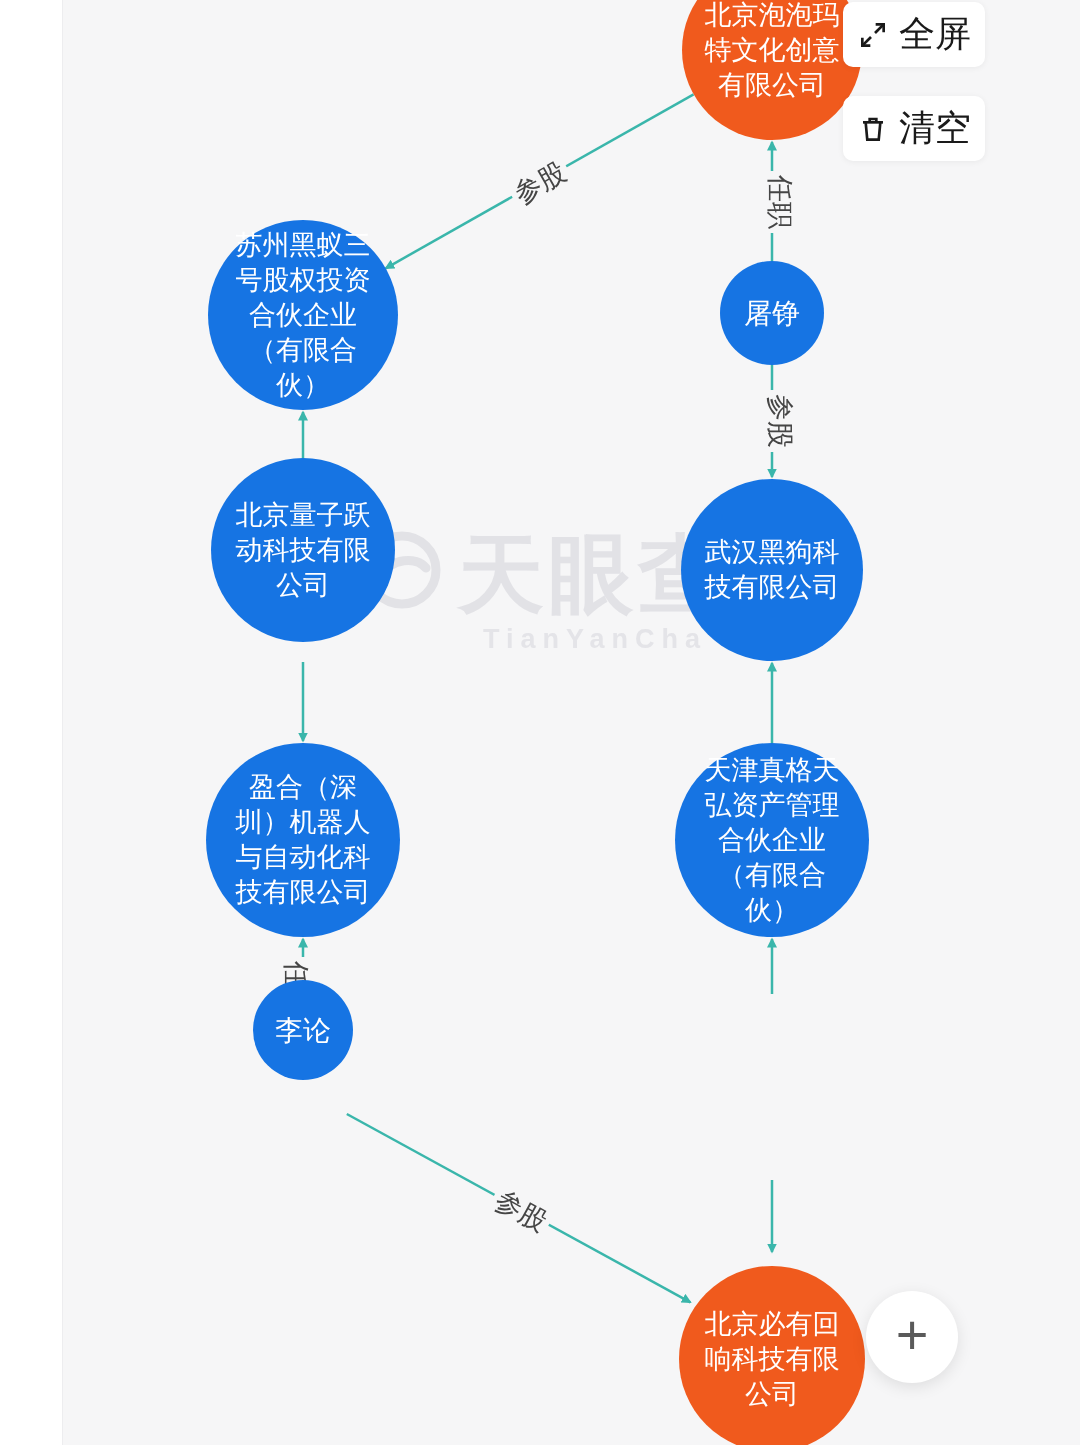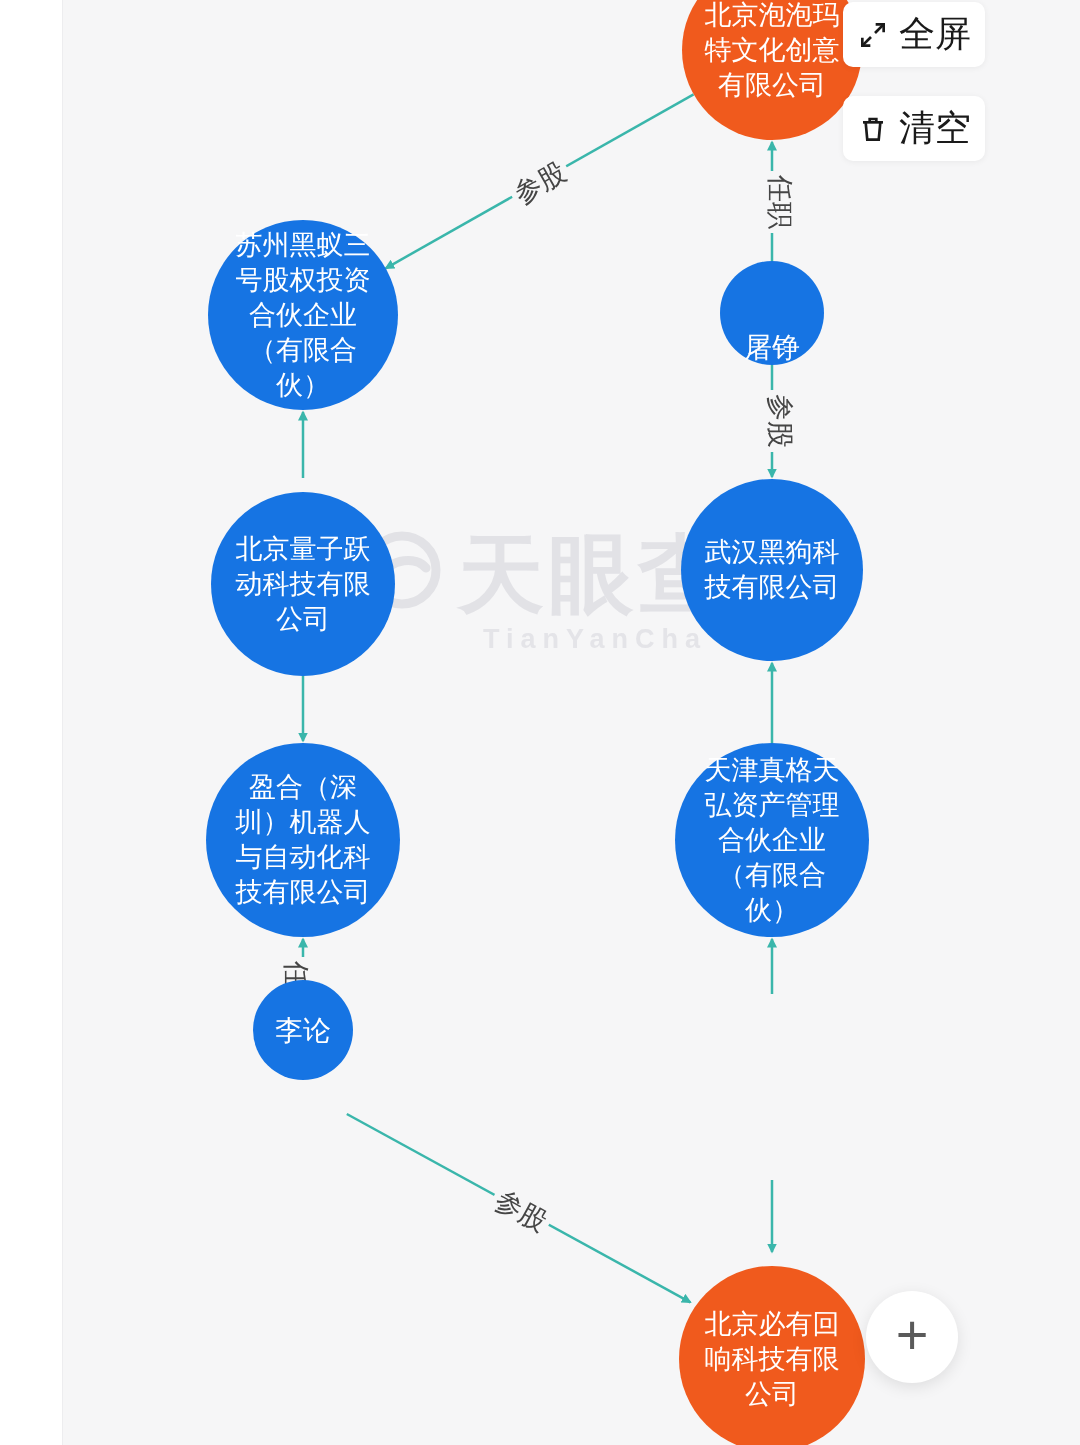--- a/index.html
+++ b/index.html
@@ -107,25 +107,25 @@
   <div class="edge-label" style="left:521px;top:1211px;transform:translate(-50%,-50%) rotate(28.8deg);">参股</div>
 
   <div class="node highlight" style="left:682px;top:-40px;width:180px;height:180px;">
     <span class="label">北京泡泡玛特文化创意有限公司</span>
   </div>
 
   <div class="node company" style="left:208px;top:220px;width:190px;height:190px;">
     <span class="label">苏州黑蚁三号股权投资合伙企业（有限合伙）</span>
   </div>
 
-  <div class="node company person" style="left:720px;top:261px;width:104px;height:104px;align-items:flex-end;">
+  <div class="node company person" style="left:720px;top:261px;width:104px;height:104px;">
     <span class="label">屠铮</span>
   </div>
 
-  <div class="node company" style="left:211px;top:492px;width:184px;height:184px;">
+  <div class="node company" style="left:211px;top:458px;width:184px;height:184px;">
     <span class="label">北京量子跃动科技有限公司</span>
   </div>
 
   <div class="node company" style="left:681px;top:479px;width:182px;height:182px;">
     <span class="label">武汉黑狗科技有限公司</span>
   </div>
 
   <div class="node company" style="left:206px;top:743px;width:194px;height:194px;">
     <span class="label">盈合（深圳）机器人与自动化科技有限公司</span>
   </div>

